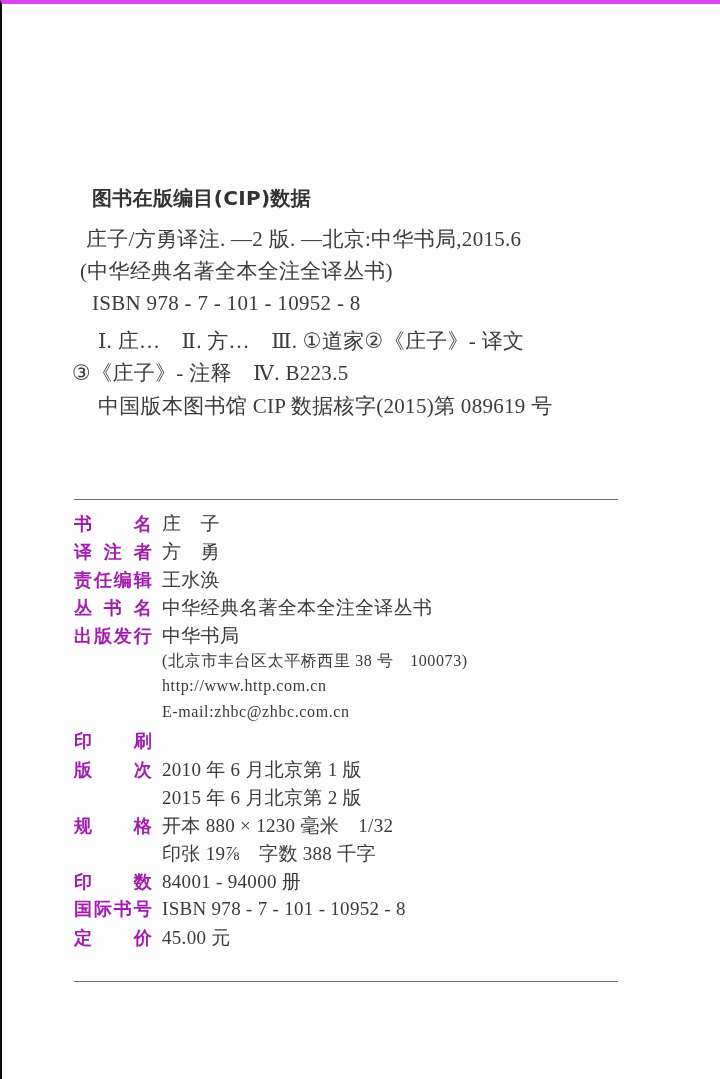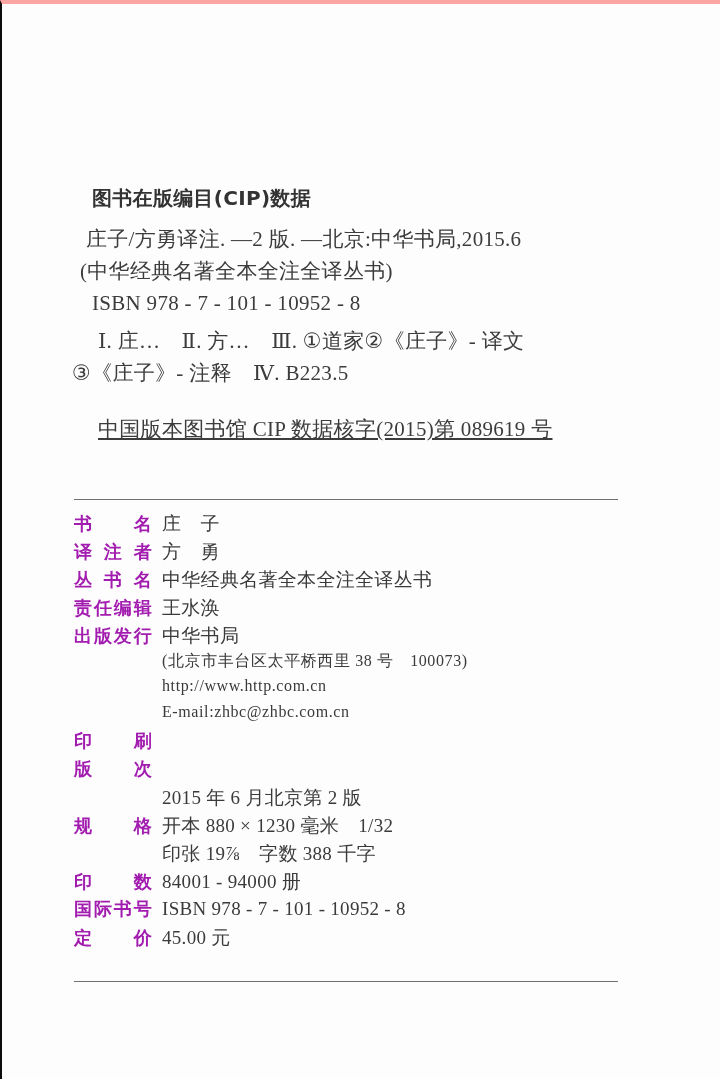--- a/index.html
+++ b/index.html
@@ -6,21 +6,21 @@
   body {
     width: 720px; height: 1079px;
     background: #ffffff;
     font-family: "Liberation Serif", "DejaVu Serif", "DejaVu Sans", serif;
   }
   .page {
     position: relative;
     width: 720px; height: 1079px;
     box-sizing: border-box;
     background: #fdfdfd;
-    border-top: 4px solid #fca5a5;
+    border-top: 4px solid #d946ef;
     border-left: 2px solid #0c0c0c;
     color: #3c3c3c;
     overflow: hidden;
   }
   
   .cip {
     position: absolute;
     left: 70px; top: 178px;
     width: 580px;
     font-size: 21px;
@@ -33,21 +33,21 @@
     color: #333333;
     font-size: 20px;
     padding-left: 20px;
     margin-bottom: 9px;
   }
   .cip-line1 { padding-left: 14px; }
   .cip-line2 { padding-left: 8px; }
   .cip-isbn  { padding-left: 20px; }
   .cip-class1 { padding-left: 26px; margin-top: 6px; }
   .cip-class2 { padding-left: 0; }
-  .cip-reg   { padding-left: 26px; margin-top: 24px; text-decoration: underline; }
+  .cip-reg   { padding-left: 26px; margin-top: 1px; }
   
   .rule {
     position: absolute;
     left: 72px; width: 544px;
     height: 0;
     border-top: 1px solid #707070;
   }
   .rule-top    { top: 495px; }
   .rule-bottom { top: 977px; }
   
@@ -99,26 +99,26 @@
   <div class="colophon">
     <div class="row">
       <span class="label">书名</span>
       <span class="value">庄　子</span>
     </div>
     <div class="row">
       <span class="label">译注者</span>
       <span class="value">方　勇</span>
     </div>
     <div class="row">
+      <span class="label">责任编辑</span>
+      <span class="value">王水涣</span>
+    </div>
+    <div class="row">
       <span class="label">丛书名</span>
       <span class="value">中华经典名著全本全注全译丛书</span>
-    </div>
-    <div class="row">
-      <span class="label">责任编辑</span>
-      <span class="value">王水涣</span>
     </div>
     <div class="row">
       <span class="label">出版发行</span>
       <span class="value">中华书局</span>
     </div>
     <div class="row small">
       <span class="label"></span>
       <span class="value">(北京市丰台区太平桥西里 38 号　100073)</span>
     </div>
     <div class="row small">
@@ -127,20 +127,21 @@
     </div>
     <div class="row small">
       <span class="label"></span>
       <span class="value">E-mail:zhbc@zhbc.com.cn</span>
     </div>
     <div class="row">
       <span class="label">印刷</span>
     </div>
     <div class="row">
       <span class="label">版次</span>
+      <span class="value">2010 年 6 月北京第 1 版</span>
     </div>
     <div class="row">
       <span class="label"></span>
       <span class="value">2015 年 6 月北京第 2 版</span>
     </div>
     <div class="row">
       <span class="label">规格</span>
       <span class="value">开本 880 × 1230 毫米　1/32</span>
     </div>
     <div class="row">

